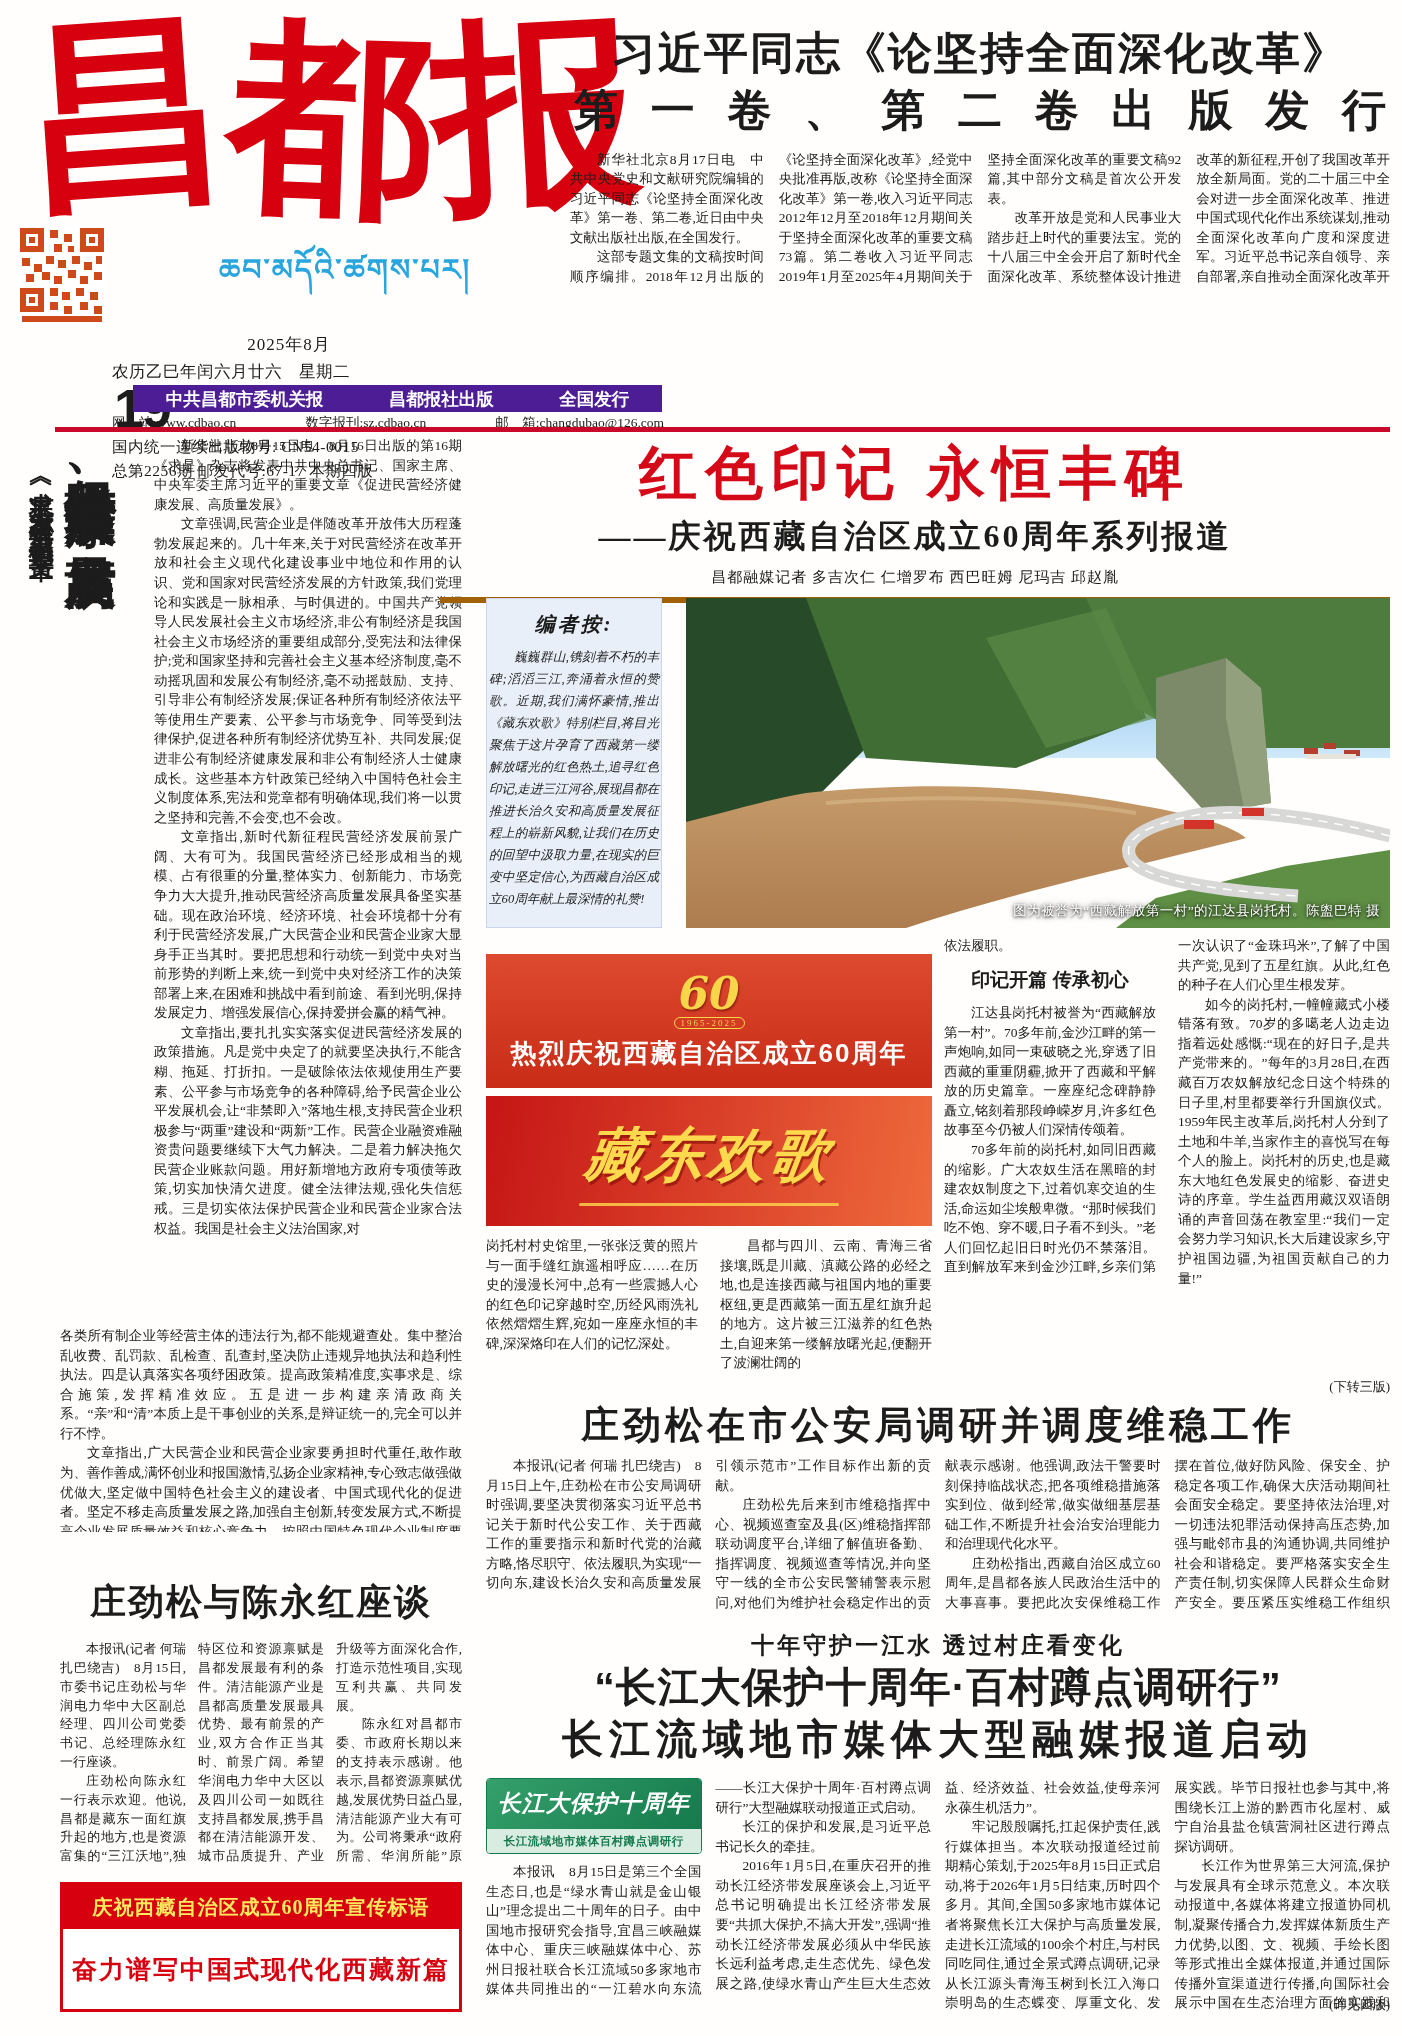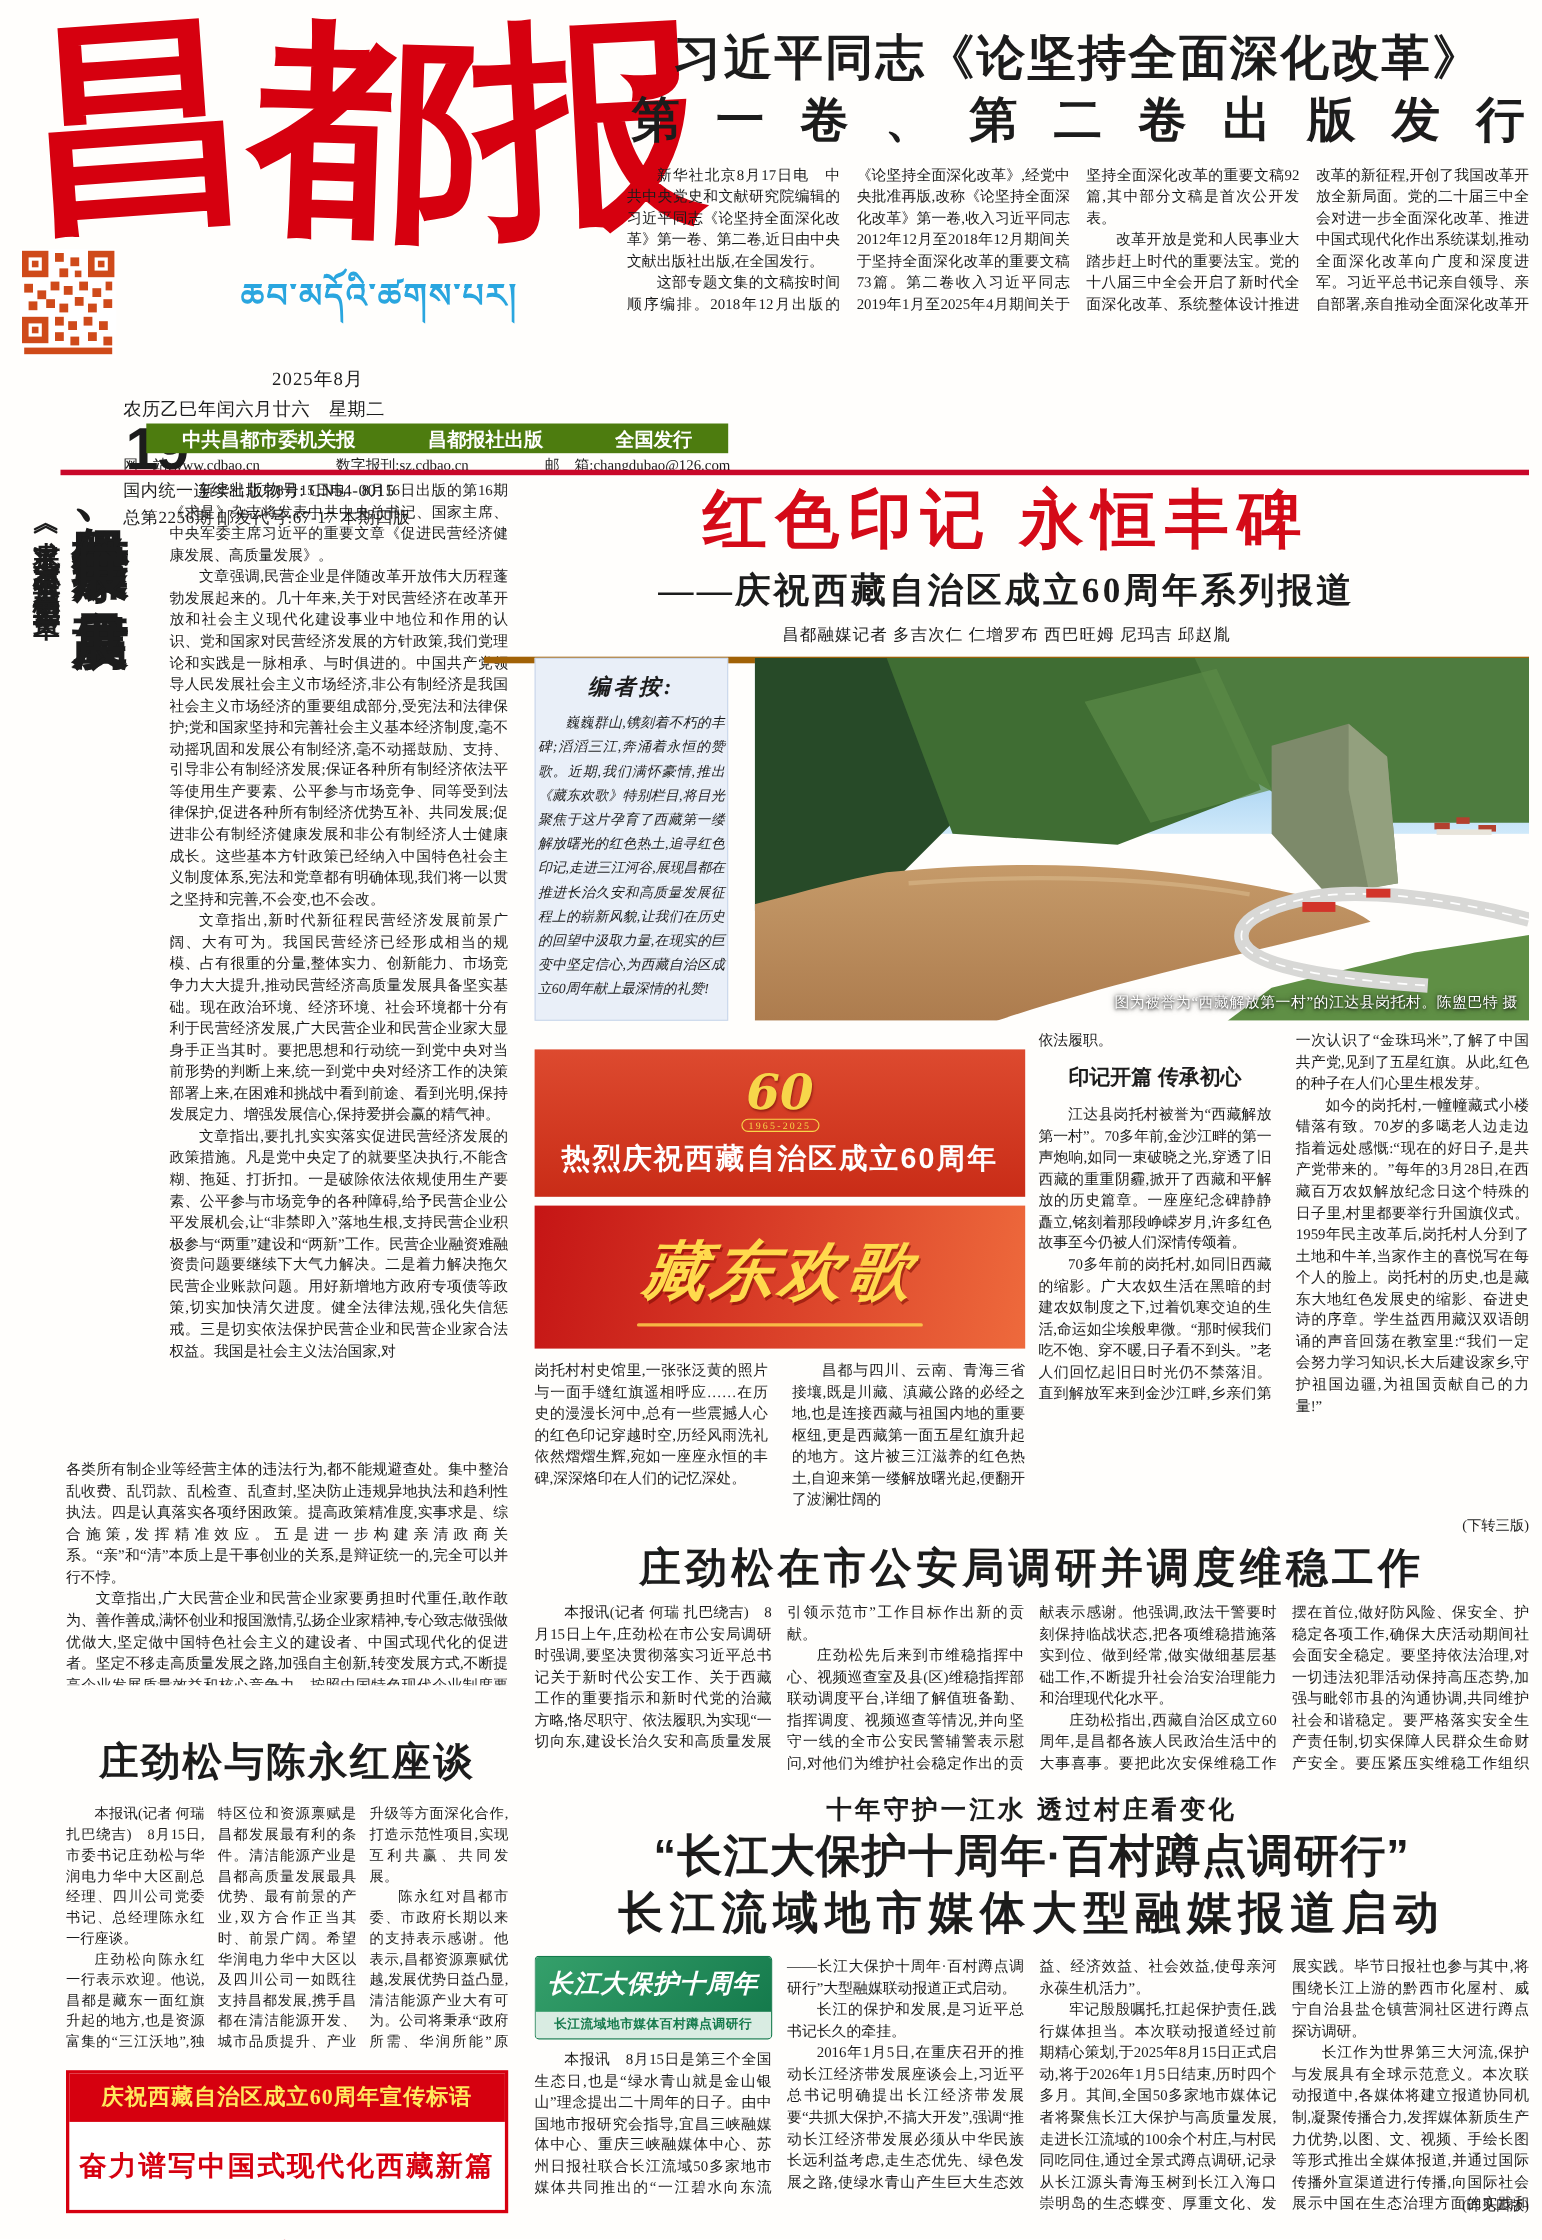--- a/index.html
+++ b/index.html
@@ -33,21 +33,21 @@
   #dateline { position:absolute; left:112px; top:331px; width:552px; height:52px; display:flex;flex-direction:column; }
   .d-left { width:294px; padding-top:2px; }
   .d-left .l1 { font-size:17px; text-align:center; padding-left:60px; letter-spacing:1px; }
   .d-left .l2 { font-size:16.5px; margin-top:5px; letter-spacing:0.5px; }
   .d-num { font-size:54px; font-weight:700; line-height:50px; margin:0 8px 0 2px; letter-spacing:-2px; }
   .d-right { padding-top:2px; }
   .d-right div { font-size:15.5px; line-height:24px; letter-spacing:0.5px; }
 
   #org-bar {
     position:absolute; left:133px; top:385px; width:529px; height:27px;
-    background:#4d7c0f; color:#fff; display:flex; justify-content:space-around;
+    background:#4c1d95; color:#fff; display:flex; justify-content:space-around;
     align-items:center; font-size:17.5px; font-weight:bold;
   }
   #contacts {
     position:absolute; left:112px; top:414px; width:552px;
     display:flex; justify-content:space-between; font-size:13.5px;
   }
   #red-rule { position:absolute; left:55px; top:427px; width:1335px; height:5px; background:#c9082a; }
 
   
   #top-article { position:absolute; left:570px; top:26px; width:820px; }

